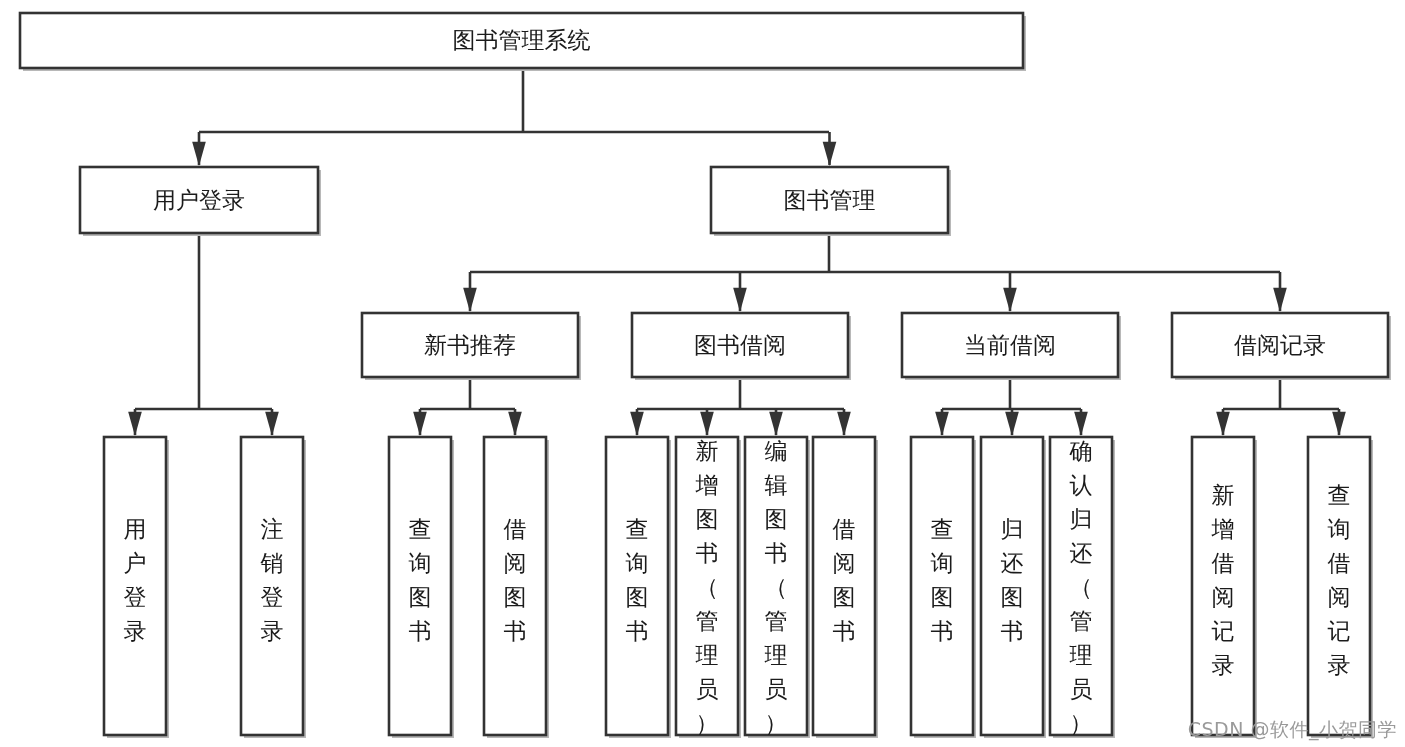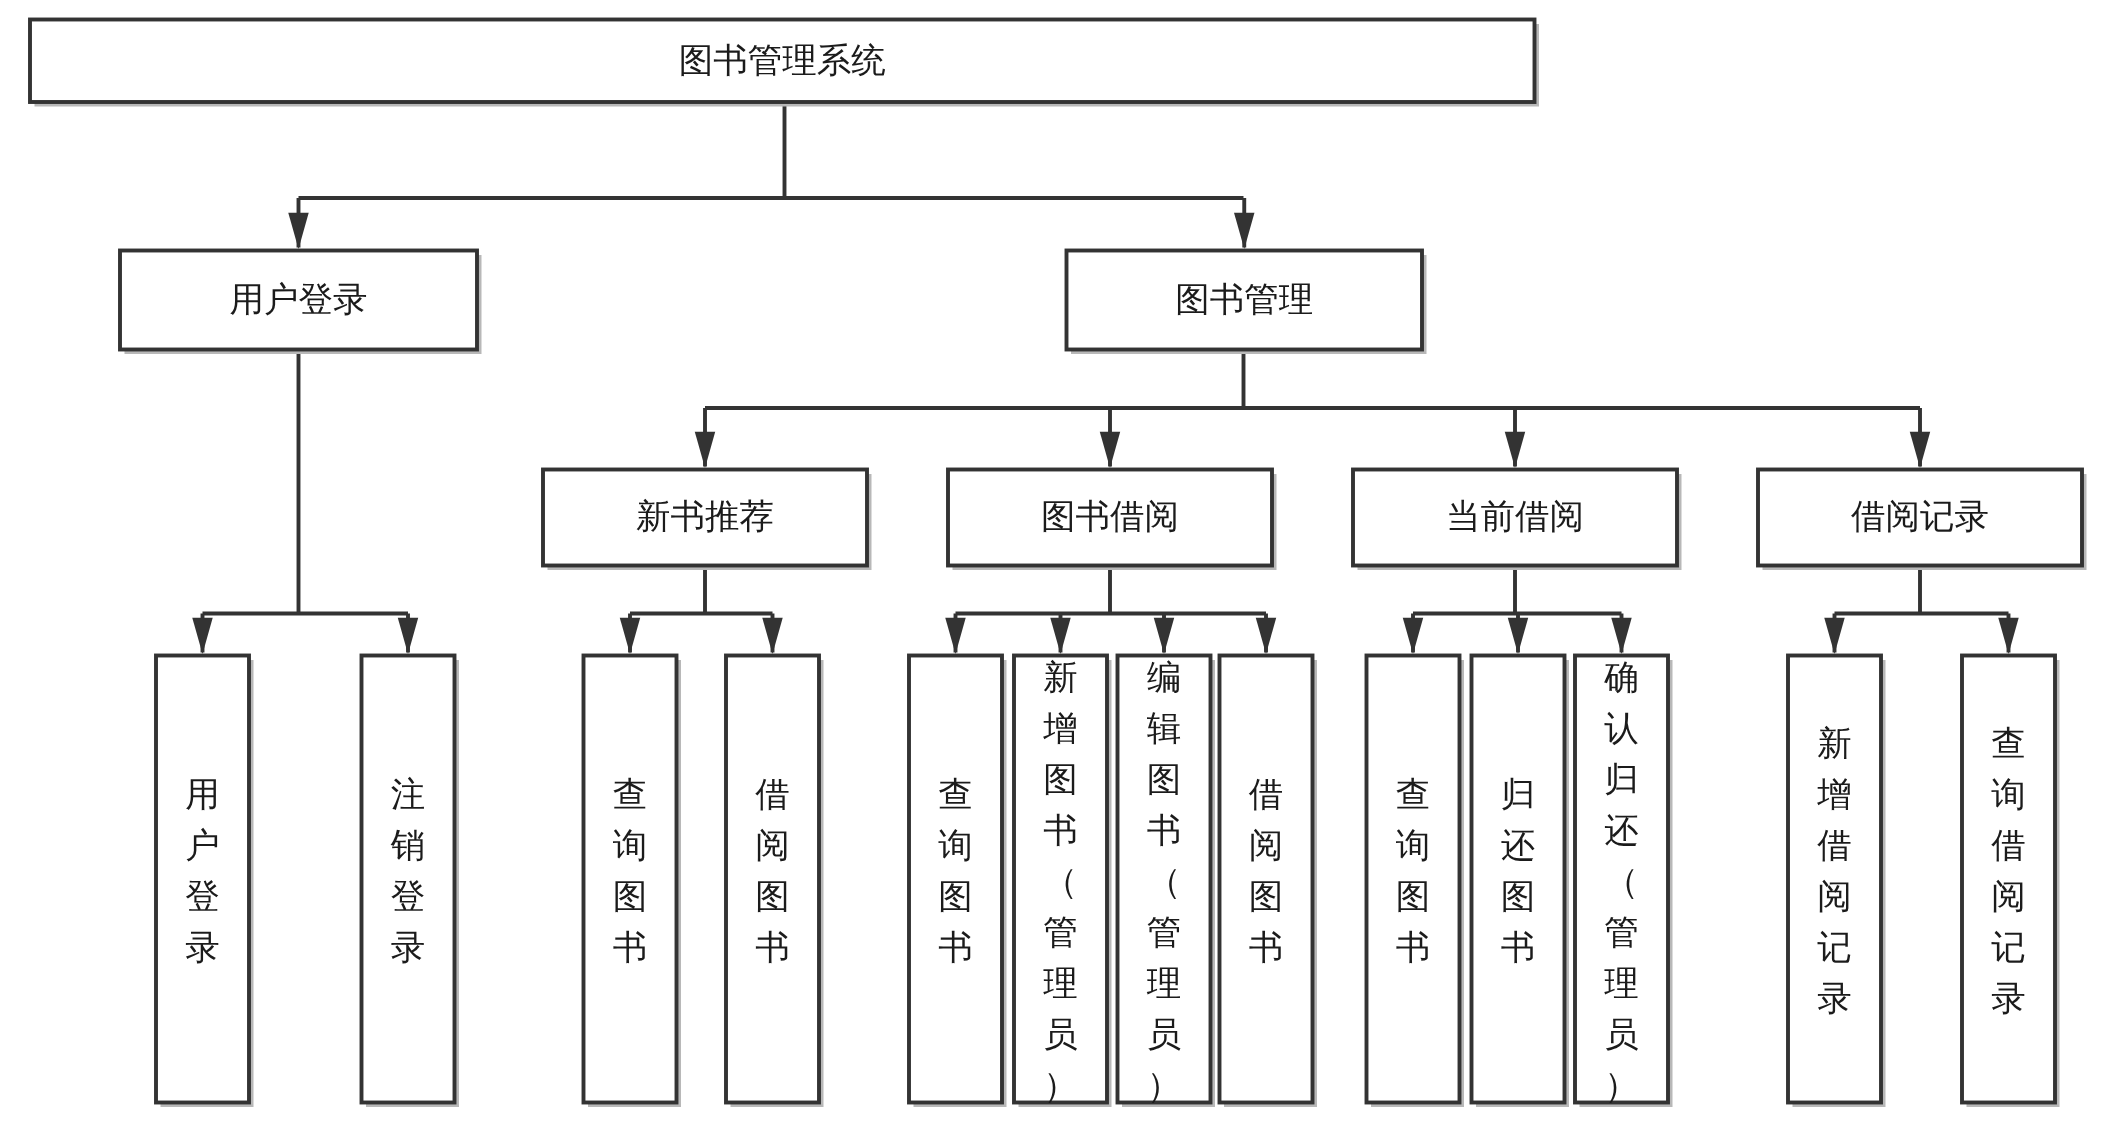--- a/index.html
+++ b/index.html
@@ -231,13 +231,14 @@
           <rect x="1192" y="437" width="62" height="298" class="node-box"></rect>
           <text x="1223" class="node-label-vertical"><tspan x="1223" y="503" class="vertical-char">新</tspan><tspan x="1223" y="537" class="vertical-char">增</tspan><tspan x="1223" y="571" class="vertical-char">借</tspan><tspan x="1223" y="605" class="vertical-char">阅</tspan><tspan x="1223" y="639" class="vertical-char">记</tspan><tspan x="1223" y="673" class="vertical-char">录</tspan></text>
         </g>
         <g>
           <rect x="1311" y="440" width="62" height="298" class="node-shadow"></rect>
           <rect x="1308" y="437" width="62" height="298" class="node-box"></rect>
           <text x="1339" class="node-label-vertical"><tspan x="1339" y="503" class="vertical-char">查</tspan><tspan x="1339" y="537" class="vertical-char">询</tspan><tspan x="1339" y="571" class="vertical-char">借</tspan><tspan x="1339" y="605" class="vertical-char">阅</tspan><tspan x="1339" y="639" class="vertical-char">记</tspan><tspan x="1339" y="673" class="vertical-char">录</tspan></text>
         </g>
       </g>
   </svg>
+  <div class="watermark">CSDN @软件_小贺同学</div>
 </div>
 
 </body></html>

